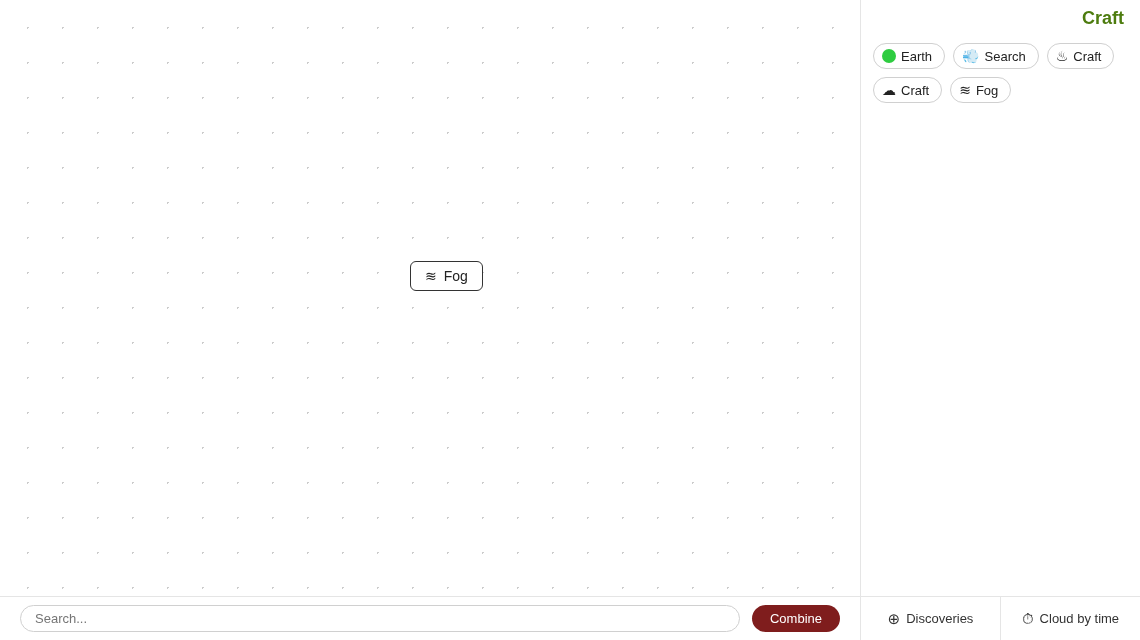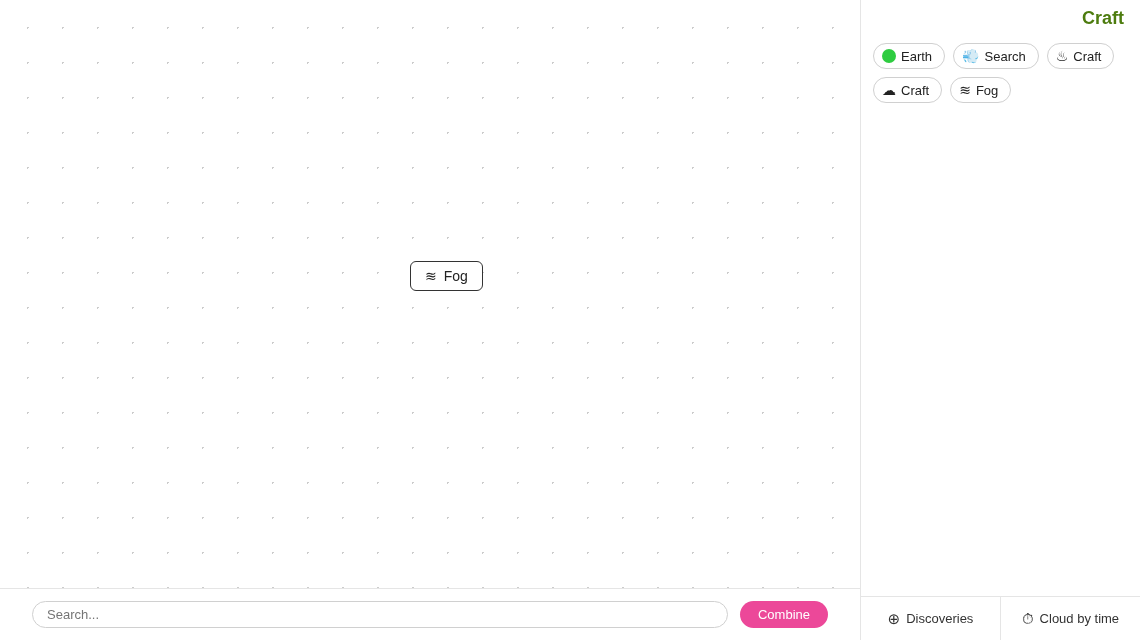--- a/index.html
+++ b/index.html
@@ -130,41 +130,41 @@
       border-right: 1px solid #e5e5e5;
     }
     .bottom-btn:last-child { border-right: none; }
 
     
     #canvas-bottom {
       position: absolute;
       bottom: 0;
       left: 0;
       right: 0;
-      height: 52px;
+      height: 44px;
       border-top: 1px solid #e5e5e5;
       background: #fff;
       display: flex;
       align-items: center;
-      padding: 0 32px;
+      padding: 0 20px;
       gap: 12px;
     }
 
     .canvas-bottom-input {
       flex: 1;
       border: 1.5px solid #d0d0d0;
       border-radius: 20px;
       padding: 5px 14px;
       font-size: 13px;
       outline: none;
       color: #555;
     }
 
     .canvas-bottom-btn {
-      background: #ec4899;
+      background: #7f1d1d;
       color: #fff;
       border: none;
       border-radius: 20px;
       padding: 6px 18px;
       font-size: 13px;
       cursor: pointer;
     }
   </style>
 </head>
 <body>

